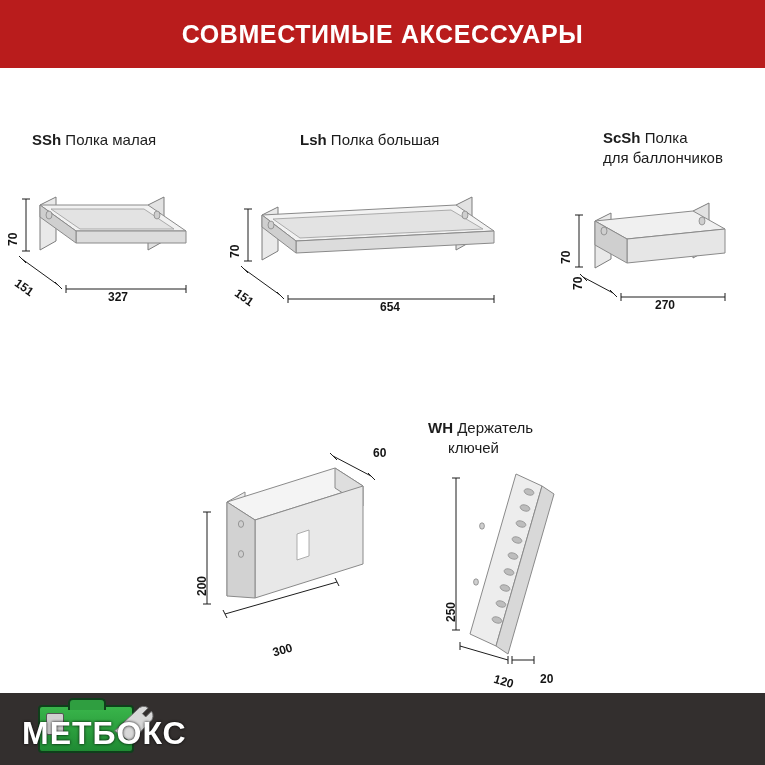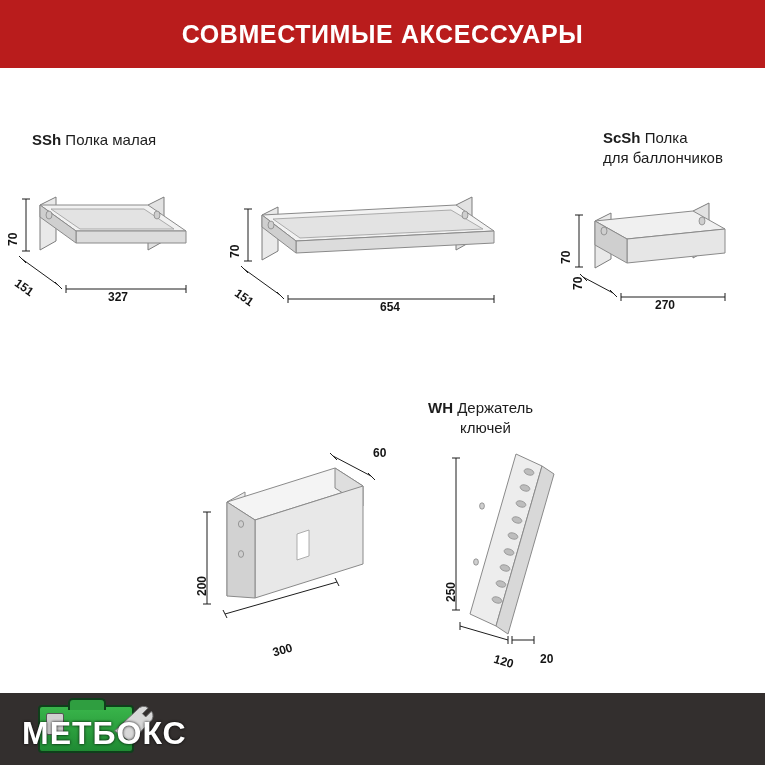--- a/index.html
+++ b/index.html
@@ -119,20 +119,24 @@
       <line class="tick" x1="48" y1="92" x2="48" y2="100"></line>
       <line class="tick" x1="168" y1="92" x2="168" y2="100"></line>
     </svg>
 
     <div class="dim" style="left:6px;top:178px;transform:rotate(-90deg);transform-origin:left top;">70</div>
     <div class="dim" style="left:20px;top:208px;transform:rotate(35deg);transform-origin:left top;">151</div>
     <div class="dim" style="left:108px;top:222px;">327</div>
   </div>
 
   <div class="item" style="left:228px;top:0;width:310px;height:260px;">
+    <div class="item-label" style="position:absolute;left:72px;top:62px;width:260px;">
+      <b>Lsh</b>
+      <span>Полка большая</span>
+    </div>
 
     <svg width="300" height="130" style="position:absolute;left:10px;top:125px;">
       <polygon points="24,22 40,14 40,58 24,67" fill="#e9e9e9" stroke="#7d7d7d" stroke-width="1"></polygon>
       <polygon points="218,12 234,4 234,48 218,57" fill="#e2e2e2" stroke="#7d7d7d" stroke-width="1"></polygon>
       <polygon points="24,22 218,12 256,38 58,48" fill="#f2f2f2" stroke="#8a8a8a" stroke-width="1"></polygon>
       <polygon points="35,26 213,17 245,36 62,45" fill="#e3e3e3" stroke="#9b9b9b" stroke-width="0.8"></polygon>
       <polygon points="58,48 256,38 256,50 58,60" fill="#dcdcdc" stroke="#8a8a8a" stroke-width="1"></polygon>
       <polygon points="24,22 58,48 58,60 24,34" fill="#cfcfcf" stroke="#8a8a8a" stroke-width="1"></polygon>
       <ellipse cx="33" cy="32" rx="3" ry="4" fill="#cfcfcf" stroke="#7d7d7d" stroke-width="0.7"></ellipse>
       <ellipse cx="227" cy="22" rx="3" ry="4" fill="#cfcfcf" stroke="#7d7d7d" stroke-width="0.7"></ellipse>
@@ -217,25 +221,25 @@
       <line class="ln" x1="40" y1="168" x2="152" y2="136"></line>
       <line class="tick" x1="38" y1="164" x2="42" y2="172"></line>
       <line class="tick" x1="150" y1="132" x2="154" y2="140"></line>
     </svg>
 
     <div class="dim" style="left:198px;top:58px;">60</div>
     <div class="dim" style="left:20px;top:208px;transform:rotate(-90deg);transform-origin:left top;">200</div>
     <div class="dim" style="left:96px;top:258px;transform:rotate(-16deg);transform-origin:left top;">300</div>
   </div>
 
-  <div class="item" style="left:420px;top:312px;width:220px;height:290px;">
+  <div class="item" style="left:420px;top:332px;width:220px;height:290px;">
     <div class="item-label" style="position:absolute;left:8px;top:18px;width:200px;">
       <b>WH</b>
       <span>Держатель</span><br>
-      <span style="margin-left:32px;display:inline-block;">ключей</span>
+      <span style="margin-left:20px;display:inline-block;">ключей</span>
     </div>
 
     <svg width="210" height="210" style="position:absolute;left:10px;top:60px;">
 
       <polygon points="86,14 112,26 66,186 40,174" fill="#ededed" stroke="#8a8a8a" stroke-width="1"></polygon>
 
       <polygon points="112,26 124,34 78,194 66,186" fill="#d8d8d8" stroke="#8a8a8a" stroke-width="1"></polygon>
 
       <g fill="#bdbdbd" stroke="#8a8a8a" stroke-width="0.7">
         <ellipse cx="99" cy="32" rx="5" ry="3" transform="rotate(18 99 32)"></ellipse>

